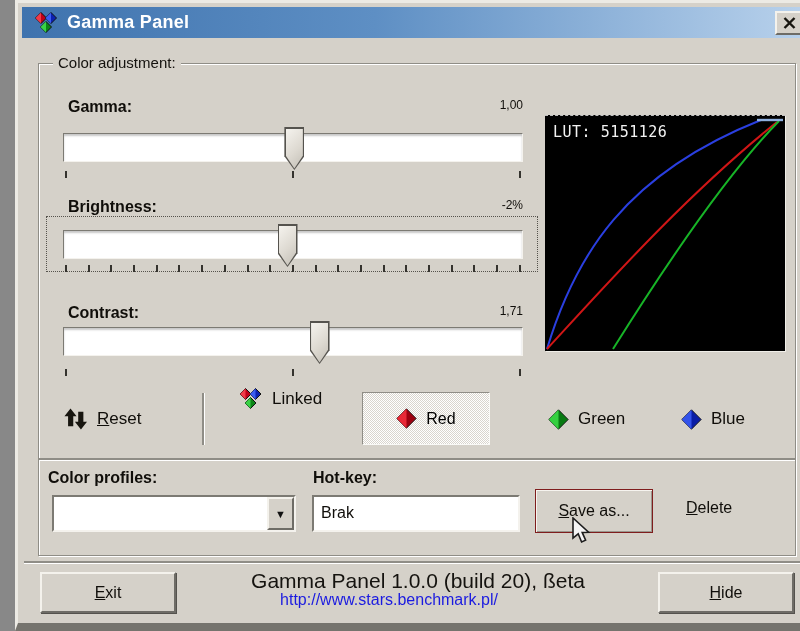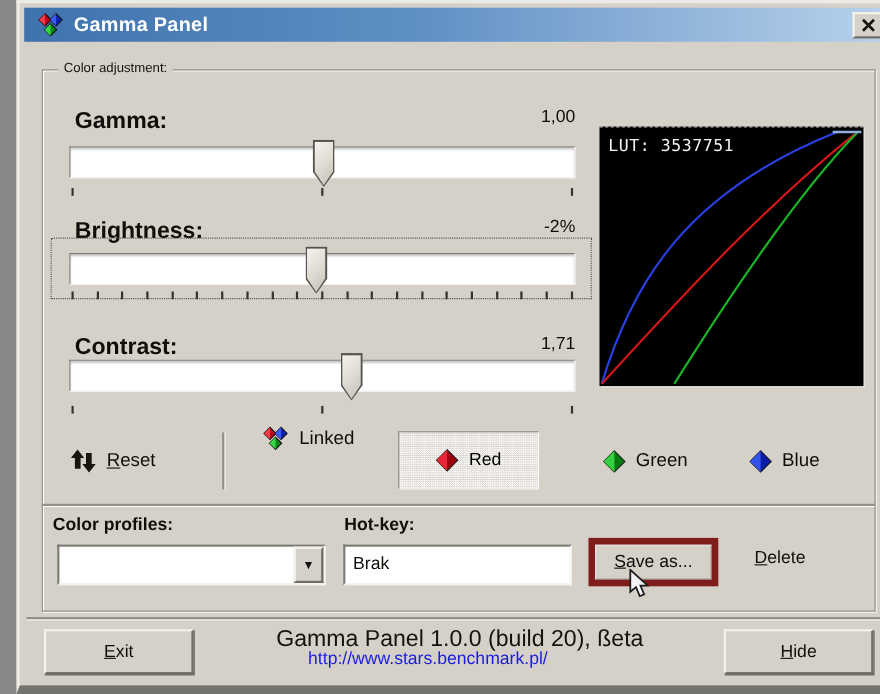--- a/index.html
+++ b/index.html
@@ -12,25 +12,25 @@
     background:linear-gradient(90deg,#3f73ae 0%,#5e8fc4 45%,#b9d2ec 100%);
     display:flex;align-items:center;padding-left:12px;}
   .title-text{color:#fff;font-weight:bold;font-size:18px;margin-left:9px;letter-spacing:.3px;}
   .close-btn{position:absolute;right:5px;top:4px;width:28px;height:24px;background:#d5d1c9;
     border:2px solid;border-color:#f4f2ec #6e6c66 #6e6c66 #f4f2ec;
     display:flex;align-items:center;justify-content:center;}
   
   .groupbox{position:absolute;border:1px solid #8f8d86;box-shadow:1px 1px 0 #ffffff, inset 1px 1px 0 #ffffff;}
   #group-adjust{left:20px;top:60px;width:758px;height:396px;}
   #group-profiles{left:20px;top:456px;width:758px;height:97px;}
-  .group-caption{position:absolute;left:14px;top:-10px;background:#d5d1c9;padding:0 5px;font-size:12px;color:#15130f;}
+  .group-caption{position:absolute;left:14px;top:-10px;background:#d5d1c9;padding:0 5px;font-size:15px;color:#15130f;}
   
   .slider{position:absolute;left:45px;width:460px;height:90px;}
-  .s-label{position:absolute;left:5px;top:0;font-weight:bold;font-size:21px;color:#100e0a;}
-  .s-value{position:absolute;right:0;top:0;font-size:16px;color:#100e0a;}
+  .s-label{position:absolute;left:5px;top:0;font-weight:bold;font-size:16px;color:#100e0a;}
+  .s-value{position:absolute;right:0;top:0;font-size:12px;color:#100e0a;}
   .s-track{position:absolute;left:0;width:460px;height:29px;background:#fff;
     border:1px solid;border-color:#7c7a73 #f4f2ed #f4f2ed #7c7a73;
     box-shadow:inset 0 2px 2px rgba(0,0,0,.22);}
   .s-thumb{position:absolute;top:-7px;width:20px;height:43px;background:#55534e;
     clip-path:polygon(0 0,100% 0,100% 68%,50% 100%,0 68%);}
   .s-thumb span{position:absolute;left:1.5px;top:1.5px;right:1.5px;bottom:1.5px;display:block;
     background:linear-gradient(135deg,#f5f3ee 0%,#ddd9d1 55%,#c2beb5 100%);
     clip-path:polygon(0 0,100% 0,100% 68%,50% 100%,0 68%);}
   .s-ticks{position:absolute;left:2px;width:456px;display:flex;justify-content:space-between;height:8px;}
   .s-ticks i{width:2px;height:7px;background:#35332e;}
@@ -57,21 +57,21 @@
   .combo{position:absolute;left:34px;top:492px;width:244px;height:37px;background:#fff;
     border:2px solid;border-color:#7c7a73 #f4f2ed #f4f2ed #7c7a73;display:flex;}
   .combo-value{flex:1;font-size:16px;padding:7px 6px;}
   .combo-btn{width:27px;height:100%;background:#d5d1c9;border:2px solid;
     border-color:#f4f2ec #6e6c66 #6e6c66 #f4f2ec;display:flex;align-items:center;justify-content:center;
     font-size:11px;color:#111;margin-left:auto;}
   .textfield{position:absolute;left:294px;top:492px;width:208px;height:37px;background:#fff;
     border:2px solid;border-color:#7c7a73 #f4f2ed #f4f2ed #7c7a73;
     font-size:16px;padding:7px 7px;color:#100e0a;}
   #btn-saveas{position:absolute;left:517px;top:486px;width:118px;height:44px;background:#d5d1c9;
-    border:6px solid #7f1d1d;box-shadow:inset 1px 1px 0 #f6f4ef, inset -1px -1px 0 #9a978e;
+    border:1px solid #7f1d1d;box-shadow:inset 1px 1px 0 #f6f4ef, inset -1px -1px 0 #9a978e;
     display:flex;align-items:center;justify-content:center;font-size:16px;color:#100e0a;}
   #btn-delete{position:absolute;left:668px;top:496px;font-size:16px;color:#100e0a;}
   
   .separator{position:absolute;left:6px;top:558px;width:782px;height:2px;
     background:#8f8d86;box-shadow:0 1px 0 #ffffff;}
   .push-btn{position:absolute;top:569px;width:136px;height:41px;background:#d5d1c9;
     border:2px solid;border-color:#f4f2ec #6e6c66 #6e6c66 #f4f2ec;box-shadow:1px 1px 0 #54524d;
     display:flex;align-items:center;justify-content:center;font-size:16px;color:#100e0a;}
   #btn-exit{left:22px;}
   #btn-hide{left:640px;}
@@ -172,21 +172,21 @@
       </div>
   </div>
 
   <div id="lut">
     <svg width="240" height="236" viewBox="0 0 240 236">
       <path fill="none" stroke-width="2" d="M2,233 C30,140 80,58 216,4" stroke="#2a3fe0"></path>
       <path fill="none" stroke-width="2" d="M2,233 C60,170 140,80 232,6" stroke="#d01616"></path>
       <path fill="none" stroke-width="2" d="M68,233 C120,150 182,58 234,5" stroke="#17b427"></path>
       <path fill="none" stroke-width="2.4" d="M212,4 L238,4" stroke="#8fb0e0"></path>
     </svg>
-    <span class="lut-label">LUT: 3537751</span>
+    <span class="lut-label">LUT: 5151126</span>
   </div>
 
   <div class="tool" style="left:46px;top:396px">
     <svg width="24" height="22" viewBox="0 0 20 20">
       <polygon points="5,0.5 10.5,7.5 7.5,7.5 7.5,16.5 2.8,16.5 2.8,7.5 -0.5,7.5" fill="#17150f"></polygon>
       <polygon points="14.5,19.5 9,12.5 12,12.5 12,3.5 16.7,3.5 16.7,12.5 20,12.5" fill="#17150f"></polygon>
     </svg>
     <span><span class="mn">R</span><span>eset</span></span>
   </div>
 

